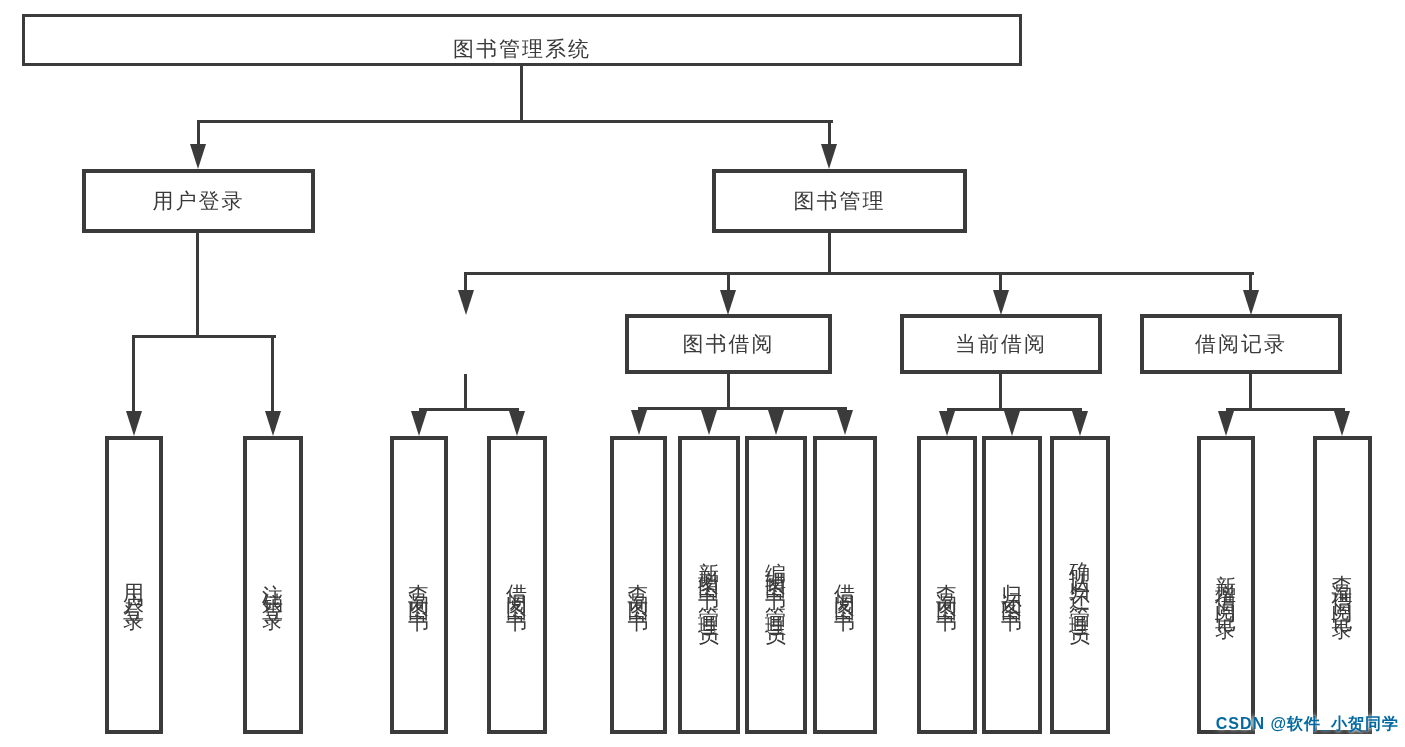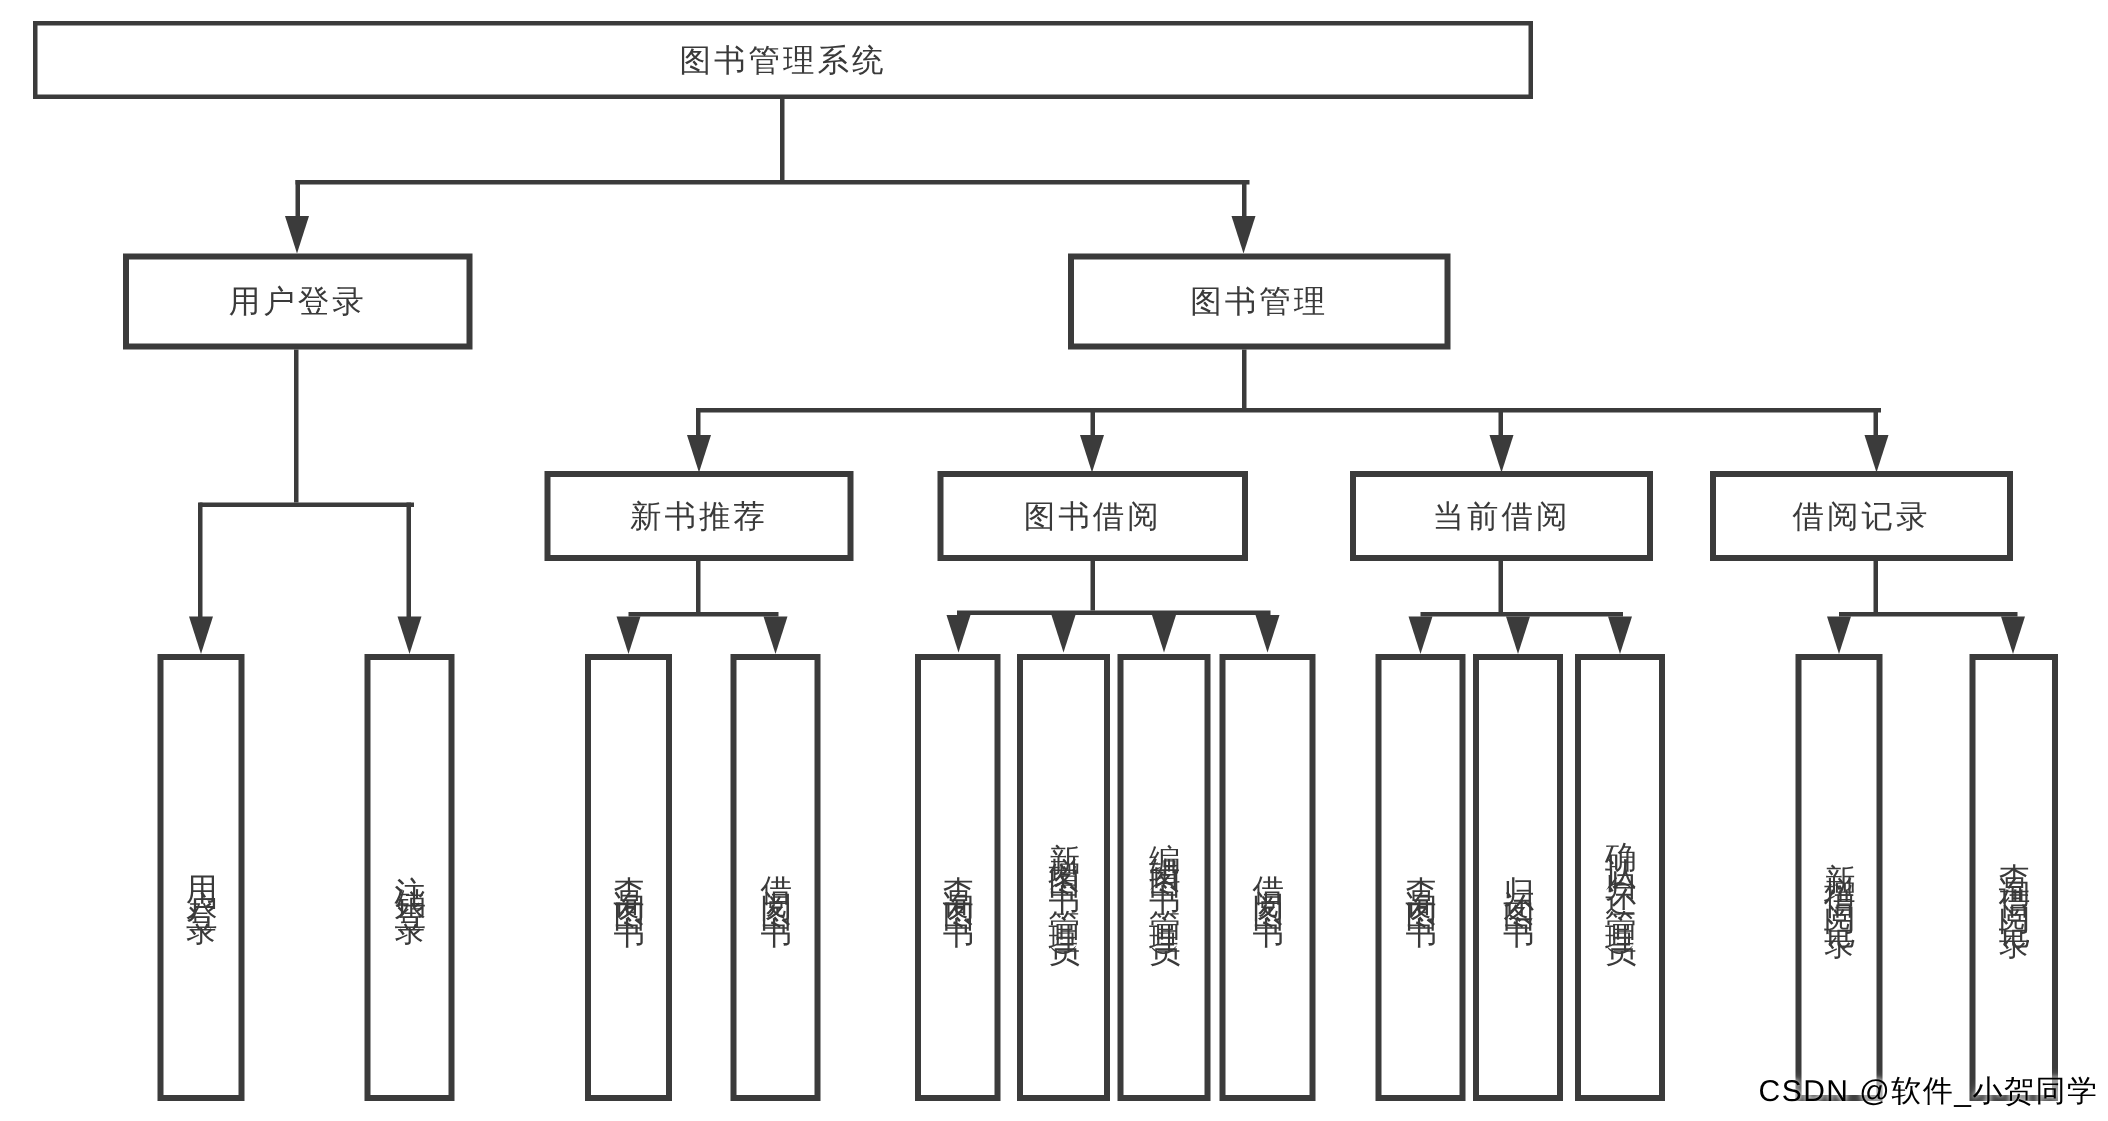--- a/index.html
+++ b/index.html
@@ -5,36 +5,36 @@
   html,body { margin:0; padding:0; background:#ffffff; }
   #stage {
     position:relative; width:1405px; height:747px; background:#ffffff;
     font-family:"Liberation Sans","DejaVu Sans",sans-serif; color:#333333;
     overflow:hidden;
   }
   .box {
     position:absolute; box-sizing:border-box; background:#ffffff;
     border:4px solid #3b3b3b; display:flex; align-items:center; justify-content:center;
   }
-  .box.root { border-width:3px; }
+  .box.root { border-width:3px;align-items:flex-end; }
   .hlabel { font-size:21px; letter-spacing:2px; color:#3a3a3a; white-space:nowrap; }
   .vtext {
     writing-mode:vertical-rl; text-orientation:mixed;
     font-size:21px; letter-spacing:9px; line-height:1.1; color:#3a3a3a;
   }
   .line { position:absolute; background:#3b3b3b; }
   .arrow {
     position:absolute; width:0; height:0;
     border-left:8px solid transparent; border-right:8px solid transparent;
     border-top:25px solid #3b3b3b;
   }
   .watermark {
-    position:absolute; right:6px; top:714px; font-size:20px; color:#000000;
+    position:absolute; right:6px; top:714px; font-size:16px; color:#0369a1;
     letter-spacing:1px; white-space:nowrap;
-    text-shadow:0 0 3px #ffffff, 0 0 6px #ffffff; z-index:5;
+    text-shadow:0 0 3px #ffffff, 0 0 6px #ffffff; z-index:5;font-weight:bold;
   }
 </style>
 </head>
 <body>
 
 <div id="stage">
 
   <div class="box root" style="left:22px;top:14px;width:1000px;height:52px">
     <span class="hlabel">图书管理系统</span>
   </div>
@@ -64,23 +64,20 @@
   <div class="line" style="left:466px;top:272px;width:788px;height:3px"></div>
   <div class="line" style="left:464px;top:272px;width:3px;height:20px"></div>
   <div class="line" style="left:727px;top:272px;width:3px;height:20px"></div>
   <div class="line" style="left:999px;top:272px;width:3px;height:20px"></div>
   <div class="line" style="left:1249px;top:272px;width:3px;height:20px"></div>
   <div class="arrow" style="left:458px;top:290px"></div>
   <div class="arrow" style="left:720px;top:290px"></div>
   <div class="arrow" style="left:993px;top:290px"></div>
   <div class="arrow" style="left:1243px;top:290px"></div>
 
-  <div class="box" style="left:363px;top:314px;width:206px;height:60px">
-    <span class="hlabel">新书推荐</span>
-  </div>
   <div class="box" style="left:625px;top:314px;width:207px;height:60px">
     <span class="hlabel">图书借阅</span>
   </div>
   <div class="box" style="left:900px;top:314px;width:202px;height:60px">
     <span class="hlabel">当前借阅</span>
   </div>
   <div class="box" style="left:1140px;top:314px;width:202px;height:60px">
     <span class="hlabel">借阅记录</span>
   </div>
 

